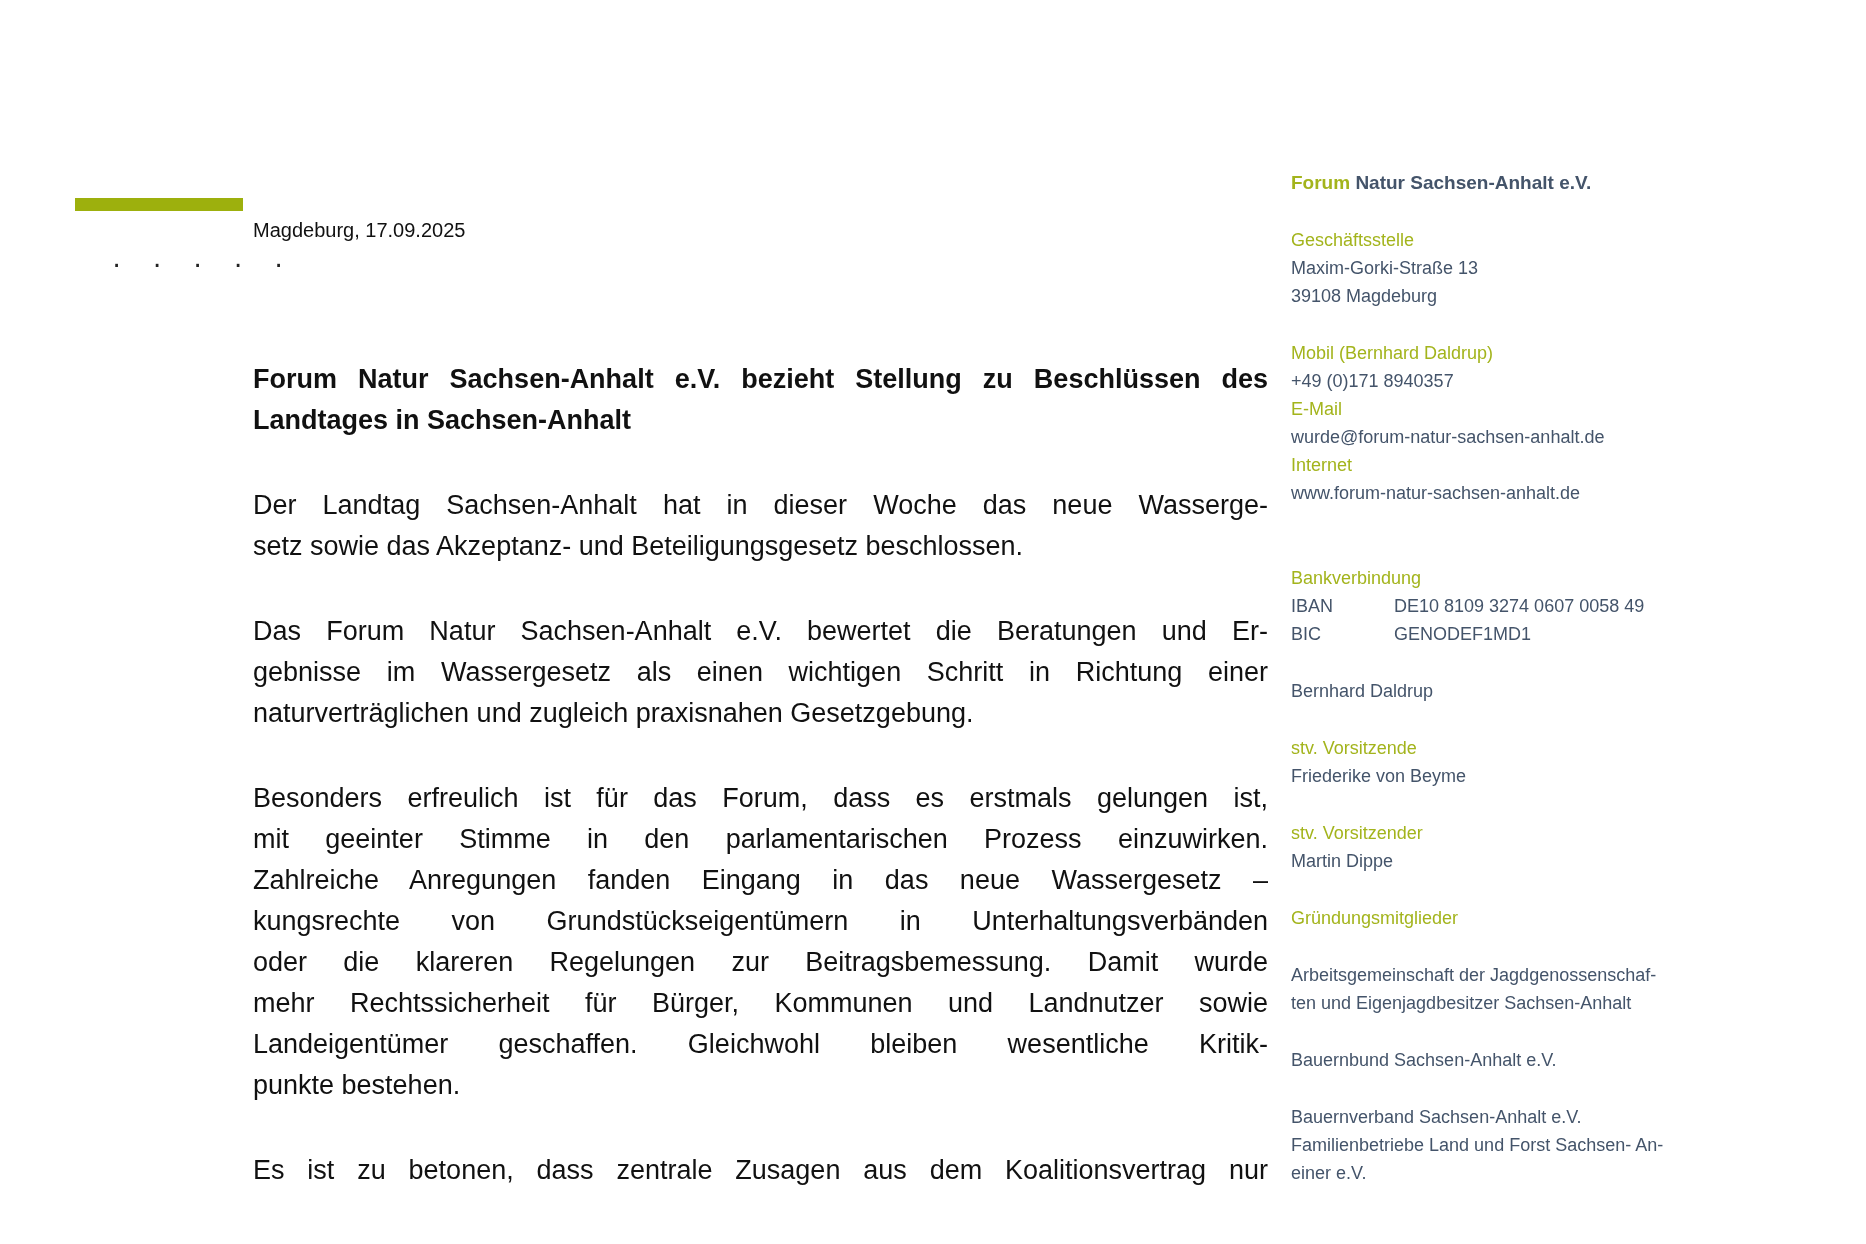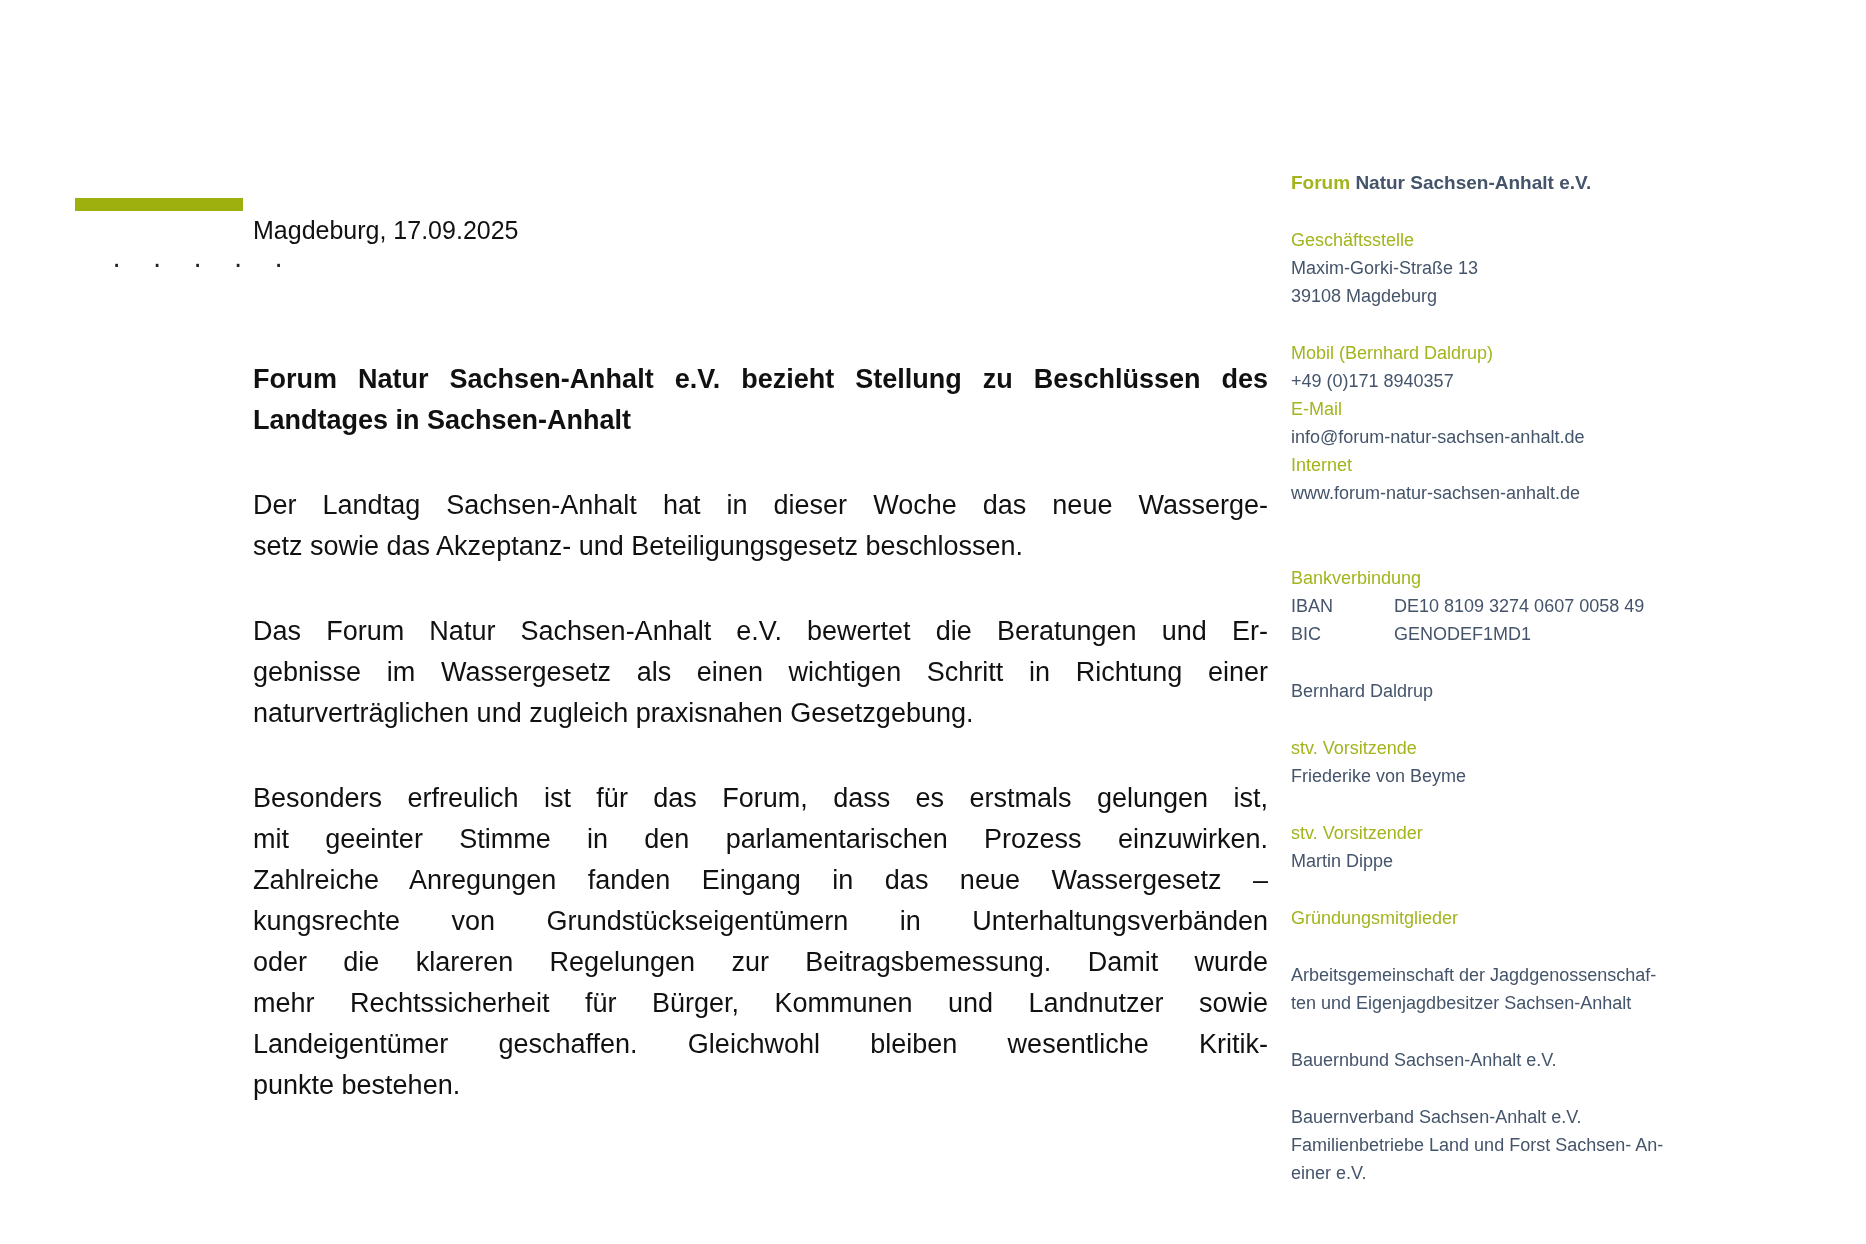--- a/index.html
+++ b/index.html
@@ -7,21 +7,21 @@
   }
   html,body{margin:0;padding:0;}
   #page{
     position:relative; width:1866px; height:1244px; background:#ffffff;
     font-family:"Liberation Sans", sans-serif; overflow:hidden;
   }
   
   #accent-bar{position:absolute; left:75px; top:198px; width:168px; height:13px; background:var(--bar);}
   #fold-marks{position:absolute; left:110px; top:247px; font-size:22px; letter-spacing:7px; color:#222; font-family:"DejaVu Sans Mono", monospace;}
   
-  #date-line{position:absolute; left:253px; top:210px; width:1015px; font-size:25px; line-height:41px; color:var(--body);}
+  #date-line{position:absolute; left:253px; top:210px; width:1015px; font-size:20px; line-height:41px; color:var(--body);}
   #body-column{position:absolute; left:253px; top:359px; width:1015px; color:var(--body); font-size:27px; line-height:41px;}
   #press-release-title{font-weight:bold;}
   .para{margin-top:44px;}
   .line{text-align:justify; text-align-last:left; white-space:normal;}
   .line.stretch{text-align-last:justify;}
   .b{font-weight:normal;}
   
   #sidebar{position:absolute; left:1291px; top:169px; width:432px; font-size:18px; line-height:28px; color:var(--side);}
   #org-name{font-size:19px; font-weight:bold; line-height:28px;}
   #org-name .hl{color:var(--green);}
@@ -58,37 +58,40 @@
       <div class="para">
         <div class="line stretch"><span>Besonders erfreulich ist für das Forum, dass es erstmals gelungen ist,</span></div>
         <div class="line stretch"><span>mit geeinter Stimme in den parlamentarischen Prozess einzuwirken.</span></div>
         <div class="line stretch"><span>Zahlreiche Anregungen fanden Eingang in das neue Wassergesetz –</span></div>
         <div class="line stretch"><span>kungsrechte von Grundstückseigentümern in Unterhaltungsverbänden</span></div>
         <div class="line stretch"><span>oder die klareren Regelungen zur Beitragsbemessung. Damit wurde</span></div>
         <div class="line stretch"><span>mehr Rechtssicherheit für Bürger, Kommunen und Landnutzer sowie</span></div>
         <div class="line stretch"><span>Landeigentümer geschaffen. Gleichwohl bleiben wesentliche Kritik-</span></div>
         <div class="line"><span>punkte bestehen.</span></div>
       </div>
+      <div class="para">
+        <div class="line stretch"><span>Es ist zu betonen, dass zentrale Zusagen aus dem Koalitionsvertrag nur</span></div>
+      </div>
     </div>
 
   <div id="sidebar">
     <div id="org-name">
       <span class="hl">Forum</span><span> Natur Sachsen-Anhalt e.V.</span>
     </div>
 
   <div class="side-group">
         <div class="side-line label">Geschäftsstelle</div>
         <div class="side-line value">Maxim-Gorki-Straße 13</div>
         <div class="side-line value">39108 Magdeburg</div>
       </div>
       <div class="side-group">
         <div class="side-line label">Mobil (Bernhard Daldrup)</div>
         <div class="side-line value">+49 (0)171 8940357</div>
         <div class="side-line label">E-Mail</div>
-        <div class="side-line value">info@forum-natur-sachsen-anhalt.de</div>
+        <div class="side-line value">wurde@forum-natur-sachsen-anhalt.de</div>
         <div class="side-line label">Internet</div>
         <div class="side-line value">www.forum-natur-sachsen-anhalt.de</div>
       </div>
       <div class="side-group extra-gap">
         <div class="side-line label">Bankverbindung</div>
         <div class="side-line pair">
           <span class="plabel">IBAN</span>
           <span>DE10 8109 3274 0607 0058 49</span>
         </div>
         <div class="side-line pair">

